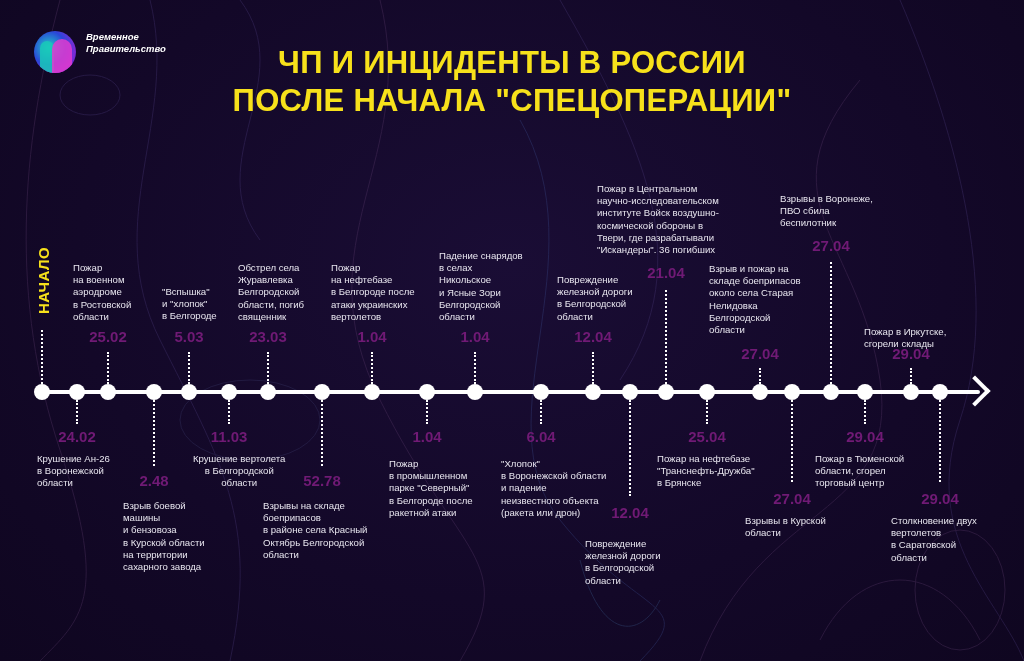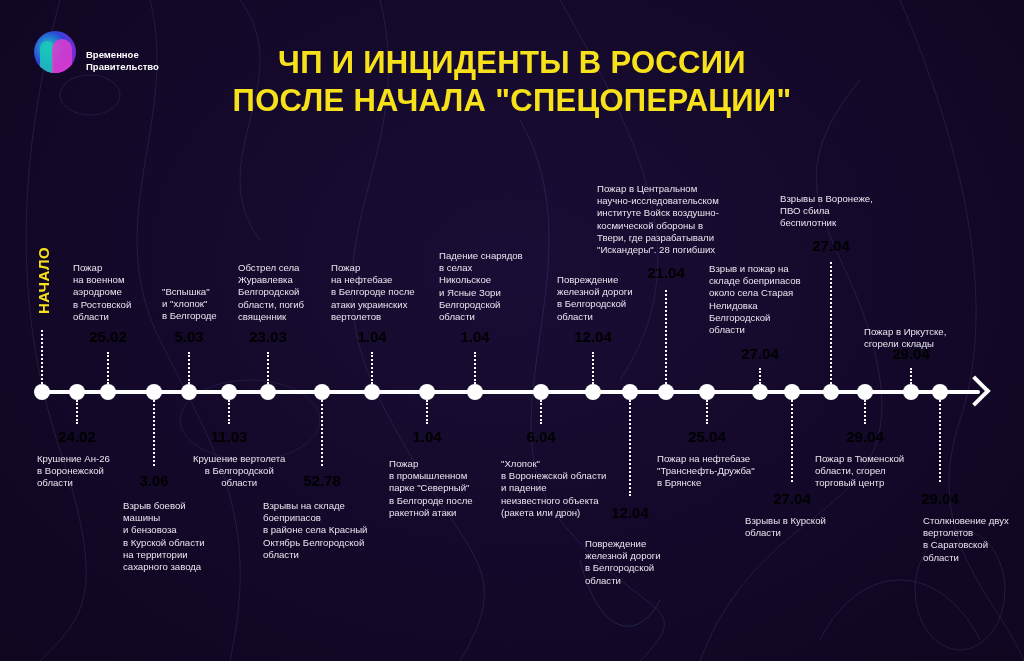--- a/index.html
+++ b/index.html
@@ -2,21 +2,21 @@
 <html><head>
   <meta charset="utf-8">
   <style>
     html, body { margin:0; padding:0; }
     body {
       width:1024px; height:661px; overflow:hidden; position:relative;
       background: radial-gradient(ellipse at 50% 40%, #1a0d35 0%, #130828 60%, #0f0620 100%);
       font-family: "Liberation Sans", "DejaVu Sans", sans-serif;
     }
     .bg-lines { position:absolute; left:0; top:0; width:1024px; height:661px; pointer-events:none; }
-    .logo { position:absolute; left:34px; top:31px; display:flex; align-items:flex-end; }
+    .logo { position:absolute; left:34px; top:31px; display:flex; align-items:flex-start;font-style:italic; }
     .avatar {
       width:42px; height:42px; border-radius:50%;
       background: radial-gradient(circle at 35% 40%, #20d4c4 0%, #2a47d8 45%, #7a2bd6 70%, #2a1fb8 100%);
       position:relative; overflow:hidden;
     }
     .avatar .p1 { position:absolute; left:6px; top:10px; width:14px; height:32px; border-radius:7px 7px 2px 2px; background:#19c9b8; opacity:.85; }
     .avatar .p2 { position:absolute; left:18px; top:8px; width:20px; height:36px; border-radius:10px 10px 2px 2px; background:#e23bd0; opacity:.85; }
     .logo-text { margin-left:10px; color:#ffffff; font-size:9.5px; font-weight:bold; line-height:12px; }
     .title {
       position:absolute; left:0; width:1024px; top:44px; text-align:center;
@@ -26,21 +26,21 @@
       position:absolute; left:33px; top:245px; width:20px; height:70px;
       color:#f7e11b; font-weight:bold; font-size:15px;
       writing-mode: vertical-rl; transform: rotate(180deg);
       display:flex; align-items:center; justify-content:center; letter-spacing:0.5px;
     }
     .axis { position:absolute; left:42px; top:390px; width:938px; height:4px; background:#ffffff; border-radius:2px; }
     .arrow-head { position:absolute; left:964px; top:380px; width:18px; height:18px;
       border-top:4px solid #fff; border-right:4px solid #fff; transform: rotate(45deg); }
     .node { position:absolute; width:16px; height:16px; border-radius:50%; background:#ffffff; top:384px; margin-left:-8px; }
     .dots { position:absolute; width:0; border-left:2px dotted #ffffff; margin-left:-1px; }
-    .date { position:absolute; color:#000000; font-weight:bold; font-size:15px; line-height:18px; white-space:nowrap; transform: translateX(-50%); }
+    .date { position:absolute; color:#701a75; font-weight:bold; font-size:15px; line-height:18px; white-space:nowrap; transform: translateX(-50%); }
     .desc { position:absolute; color:#e8e6ef; font-size:9.6px; line-height:12.2px; white-space:pre; }
   </style>
 </head>
 <body>
 
 <svg class="bg-lines" viewBox="0 0 1024 661">
   <g fill="none" stroke-width="1" opacity="0.35">
     <path d="M60 0 C 20 150, 10 300, 60 450 S 80 620, 40 661" stroke="#5a3a6a"></path>
     <path d="M150 0 C 180 120, 100 220, 160 340 S 260 520, 230 661" stroke="#4a3a7a"></path>
     <path d="M380 0 C 420 160, 300 240, 380 400 S 520 560, 460 661" stroke="#5a3a6a"></path>
@@ -146,21 +146,21 @@
 в Белгородской
 области</div>
 <div class="date" style="left:593px; top:328px;">12.04</div>
 <div class="dots" style="left:593px; top:352px; height:32px;"></div>
 
 <div class="desc" style="left:597px; top:183px;">Пожар в Центральном
 научно-исследовательском
 институте Войск воздушно-
 космической обороны в
 Твери, где разрабатывали
-"Искандеры". 28 погибших</div>
+"Искандеры". 36 погибших</div>
 <div class="date" style="left:666px; top:264px;text-align:right;">21.04</div>
 <div class="dots" style="left:666px; top:290px; height:94px;"></div>
 
 <div class="desc" style="left:709px; top:263px;">Взрыв и пожар на
 складе боеприпасов
 около села Старая
 Нелидовка
 Белгородской
 области</div>
 <div class="date" style="left:760px; top:345px;">27.04</div>
@@ -177,21 +177,21 @@
 <div class="date" style="left:911px; top:345px;">29.04</div>
 <div class="dots" style="left:911px; top:368px; height:16px;"></div>
 
 <div class="dots" style="left:77px; top:400px; height:24px;"></div>
 <div class="date" style="left:77px; top:428px;">24.02</div>
 <div class="desc" style="left:37px; top:453px;">Крушение Ан-26
 в Воронежской
 области</div>
 
 <div class="dots" style="left:154px; top:400px; height:66px;"></div>
-<div class="date" style="left:154px; top:472px;">3.06</div>
+<div class="date" style="left:154px; top:472px;">2.48</div>
 <div class="desc" style="left:123px; top:500px;">Взрыв боевой
 машины
 и бензовоза
 в Курской области
 на территории
 сахарного завода</div>
 
 <div class="dots" style="left:229px; top:400px; height:24px;"></div>
 <div class="date" style="left:229px; top:428px;">11.03</div>
 <div class="desc" style="left:193px; top:453px;text-align:center;">Крушение вертолета
@@ -241,16 +241,16 @@
 области</div>
 
 <div class="dots" style="left:865px; top:400px; height:24px;"></div>
 <div class="date" style="left:865px; top:428px;">29.04</div>
 <div class="desc" style="left:815px; top:453px;">Пожар в Тюменской
 области, сгорел
 торговый центр</div>
 
 <div class="dots" style="left:940px; top:400px; height:82px;"></div>
 <div class="date" style="left:940px; top:490px;">29.04</div>
-<div class="desc" style="left:891px; top:515px;margin-left:32px;">Столкновение двух
+<div class="desc" style="left:891px; top:515px;">Столкновение двух
 вертолетов
 в Саратовской
 области</div>
 
 </body></html>

